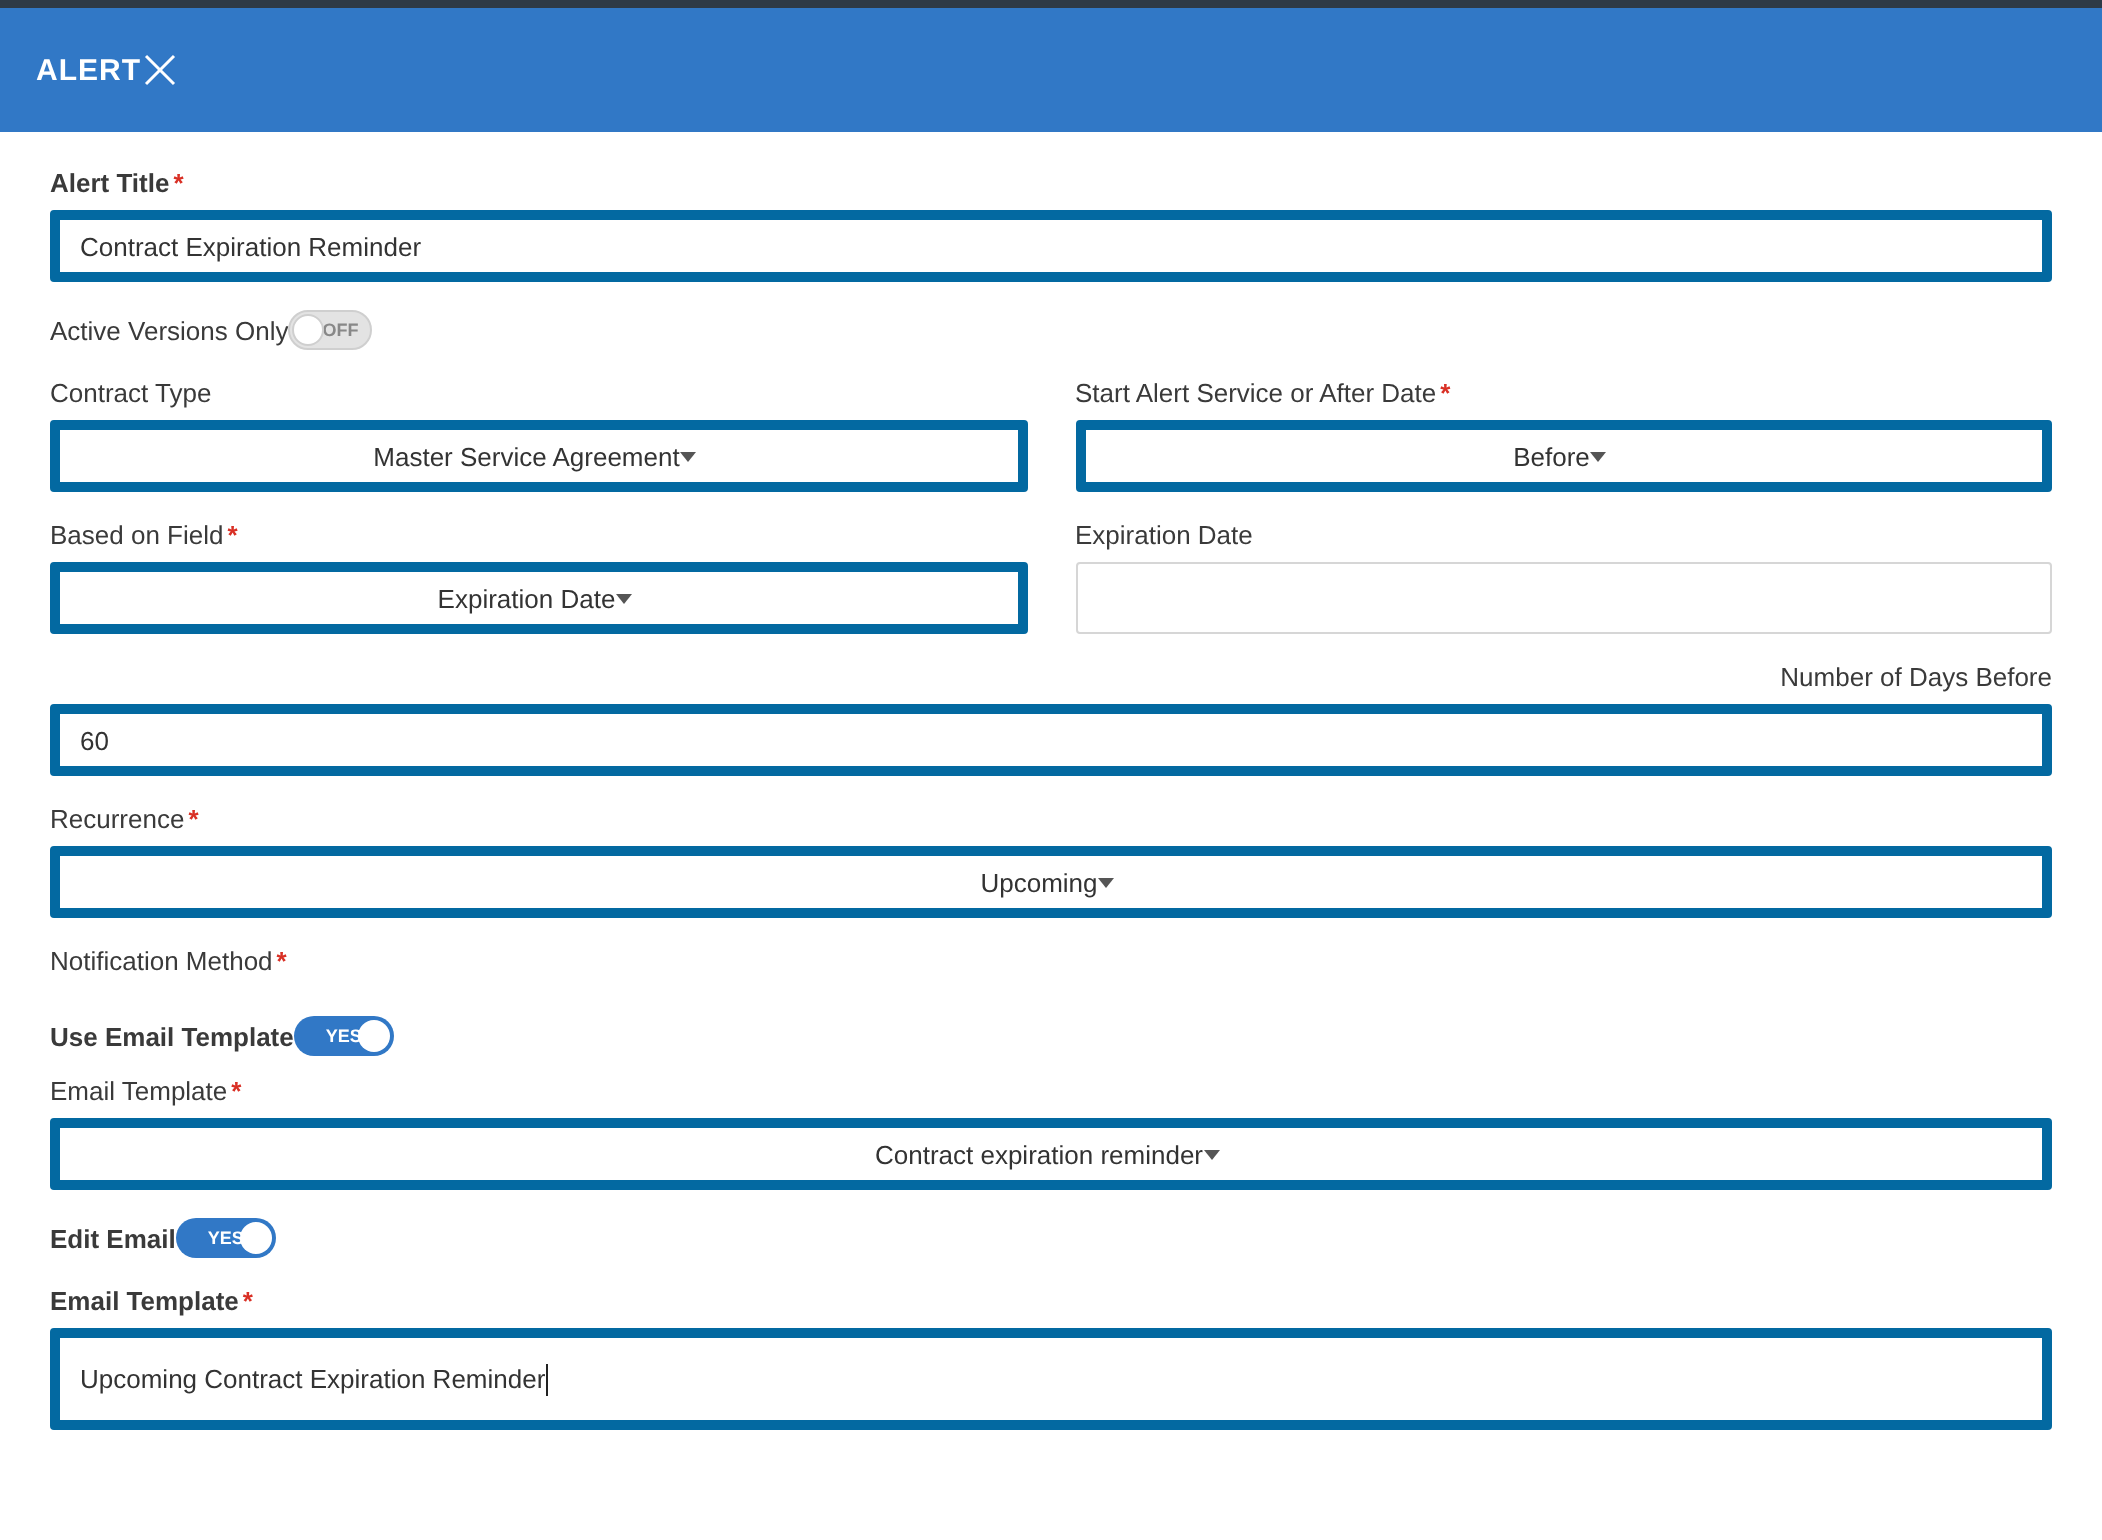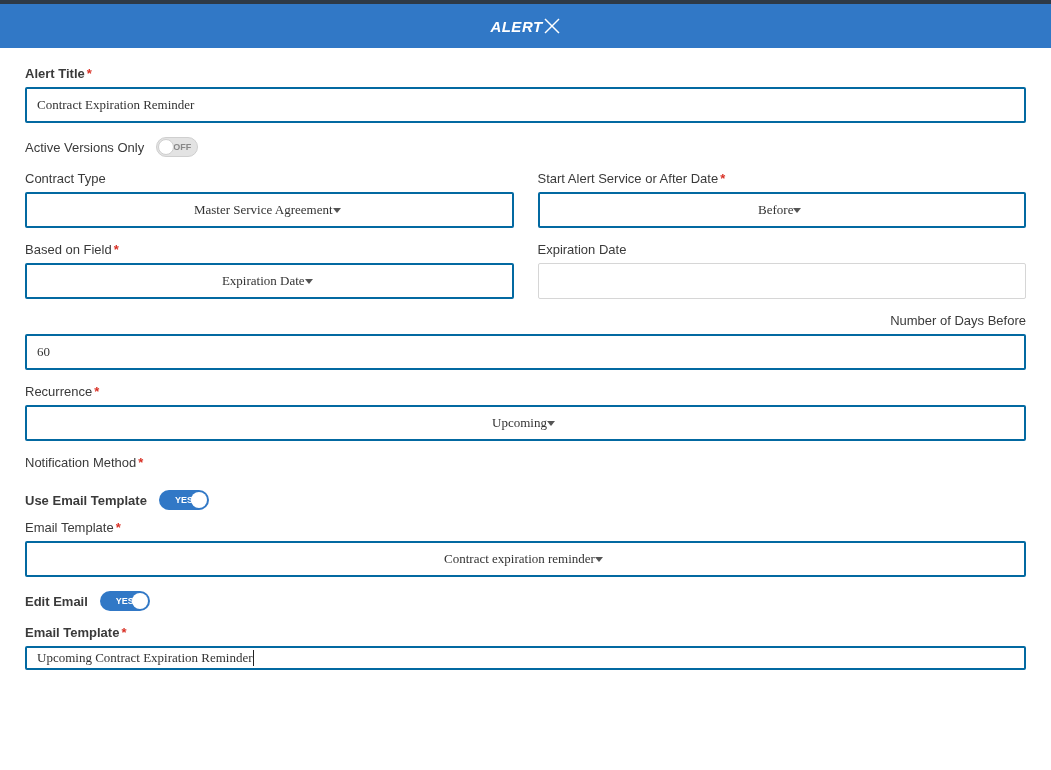--- a/index.html
+++ b/index.html
@@ -10,26 +10,25 @@
       font-size: 13px;
       width: 1051px;
     }
     .top-bar {
       height: 4px;
       background: #2e3a46;
     }
     .header {
       background: #3178c6;
       color: #fff;
-      height: 44px;
+      height: 62px;
       display: flex;
       align-items: center;
-      justify-content: center;
+      justify-content: flex-start;
       padding: 0 18px;
-      font-style: italic;
     }
     .header-title {
       font-size: 15px;
       font-weight: 700;
       letter-spacing: 0.5px;
     }
     .close-icon {
       cursor: pointer;
       width: 18px;
       height: 18px;
@@ -61,29 +60,28 @@
       font-weight: 600;
     }
     .req {
       color: #d93025;
       margin-left: 2px;
       font-weight: 700;
     }
     .input, .select {
       width: 100%;
       height: 36px;
-      border: 2px solid #0369a1;
+      border: 5px solid #0369a1;
       border-radius: 2px;
       padding: 0 10px;
       font-size: 13px;
       color: #333;
       background: #fff;
       display: flex;
       align-items: center;
-      font-family: Liberation Serif, serif;
     }
     .input.text-cursor::after {
       content: "";
       display: inline-block;
       width: 1px;
       height: 16px;
       background: #222;
       margin-left: 0px;
       vertical-align: middle;
     }
@@ -94,21 +92,21 @@
     .select .caret {
       width: 0; height: 0;
       border-left: 4px solid transparent;
       border-right: 4px solid transparent;
       border-top: 5px solid #555;
       margin-right: 4px;
     }
     .inline-toggle {
       display: flex;
       align-items: center;
-      gap: 12px;
+      gap: 0;
       margin-bottom: 14px;
     }
     .toggle {
       position: relative;
       width: 42px;
       height: 20px;
       border-radius: 10px;
       cursor: pointer;
       display: flex;
       align-items: center;
@@ -287,19 +285,19 @@
       <span class="tlabel">YES</span>
       <div class="knob"></div>
     </div>
   </div>
 
   <div class="row" style="margin-bottom:0">
     <div class="col">
       <label class="field-label bold">
         <span>Email Template</span><span class="req">*</span>
       </label>
-      <div class="input text-cursor" style="height:24px">
+      <div class="input text-cursor" style="height:51px">
         <span>Upcoming Contract Expiration Reminder</span>
       </div>
     </div>
   </div>
 
 </div>
 
 </body></html>

